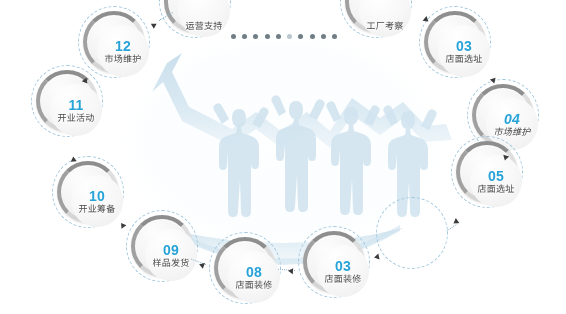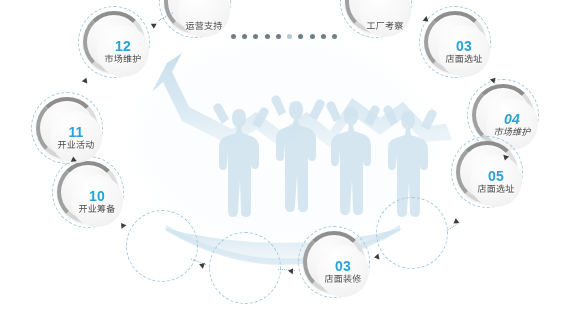--- a/index.html
+++ b/index.html
@@ -283,34 +283,46 @@
         <div class="dash-ring"></div>
         <div class="arc-ring">
           <div class="face">
             <div class="num">03</div>
             <div class="label">店面装修</div>
           </div>
         </div>
       </div>
       <div class="node" style="left: 245px; top: 268px;">
         <div class="dash-ring"></div>
+        <div class="arc-ring">
+          <div class="face">
+            <div class="num">08</div>
+            <div class="label">店面装修</div>
+          </div>
+        </div>
       </div>
       <div class="node" style="left: 162px; top: 246px;">
         <div class="dash-ring"></div>
+        <div class="arc-ring">
+          <div class="face">
+            <div class="num">09</div>
+            <div class="label">样品发货</div>
+          </div>
+        </div>
       </div>
       <div class="node" style="left: 88px; top: 192px; text-decoration: underline;">
         <div class="dash-ring"></div>
         <div class="arc-ring">
           <div class="face">
             <div class="num">10</div>
             <div class="label">开业筹备</div>
           </div>
         </div>
       </div>
-      <div class="node" style="left: 67px; top: 128px;">
+      <div class="node" style="left: 67px; top: 101px;">
         <div class="dash-ring"></div>
         <div class="arc-ring">
           <div class="face">
             <div class="num">11</div>
             <div class="label">开业活动</div>
           </div>
         </div>
       </div>
       <div class="node" style="left: 114px; top: 42px;">
         <div class="dash-ring"></div>

